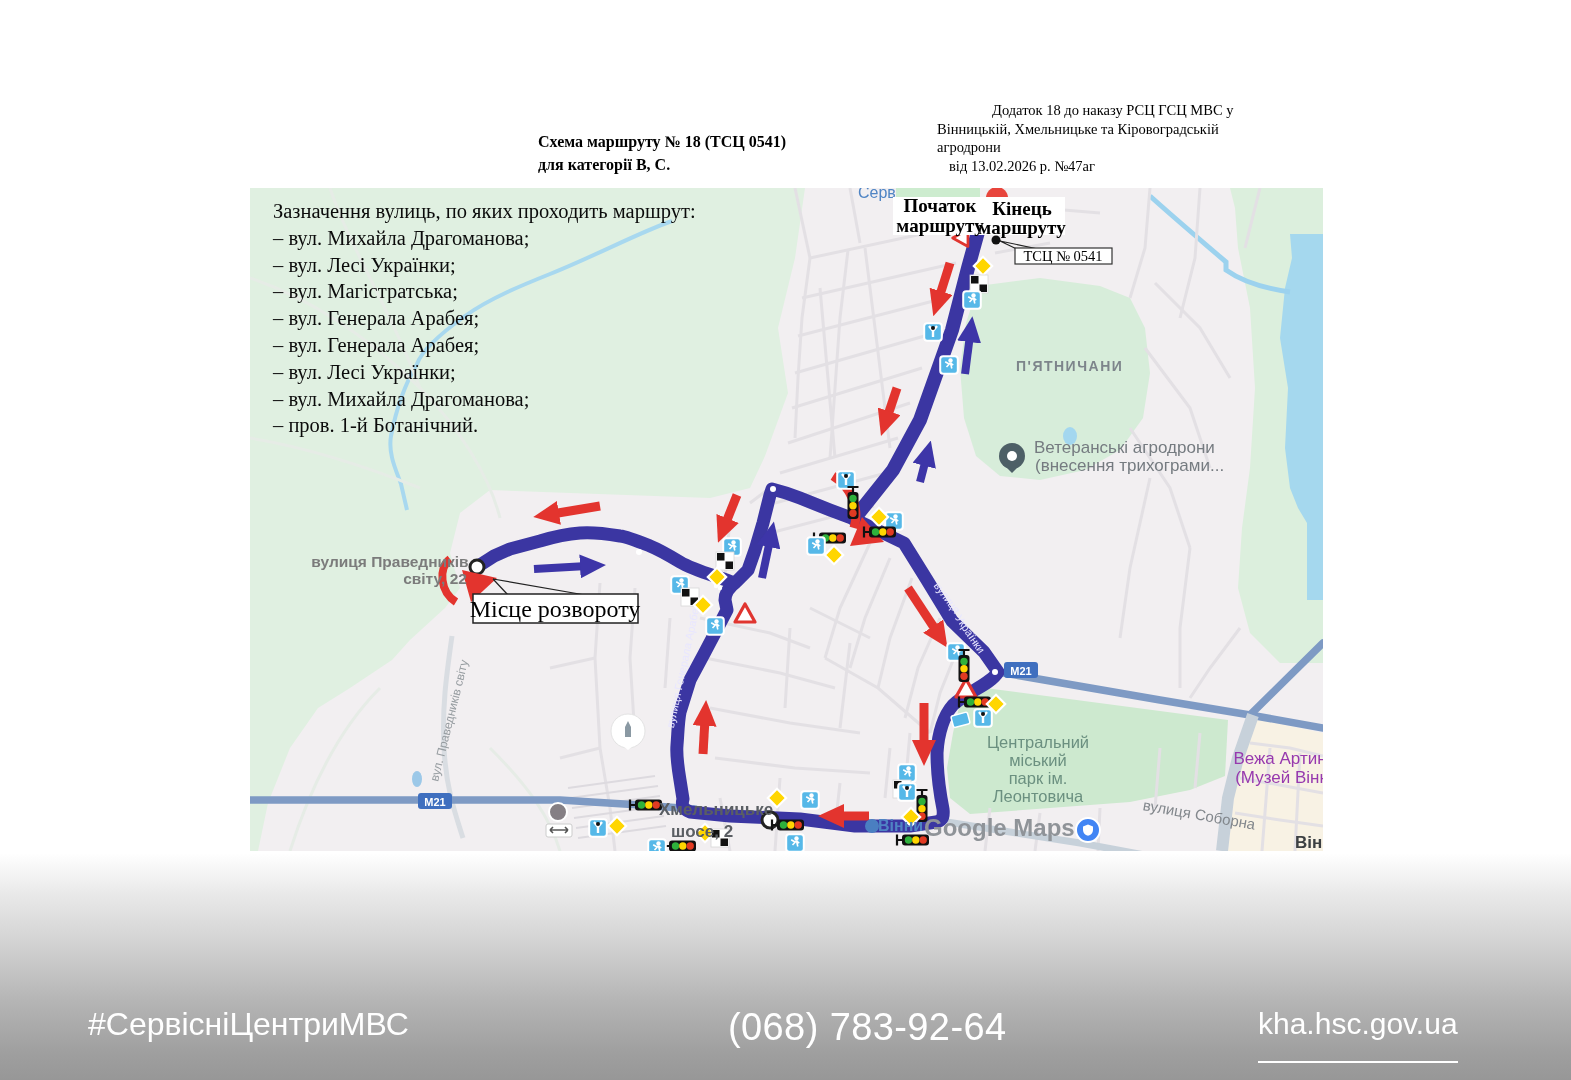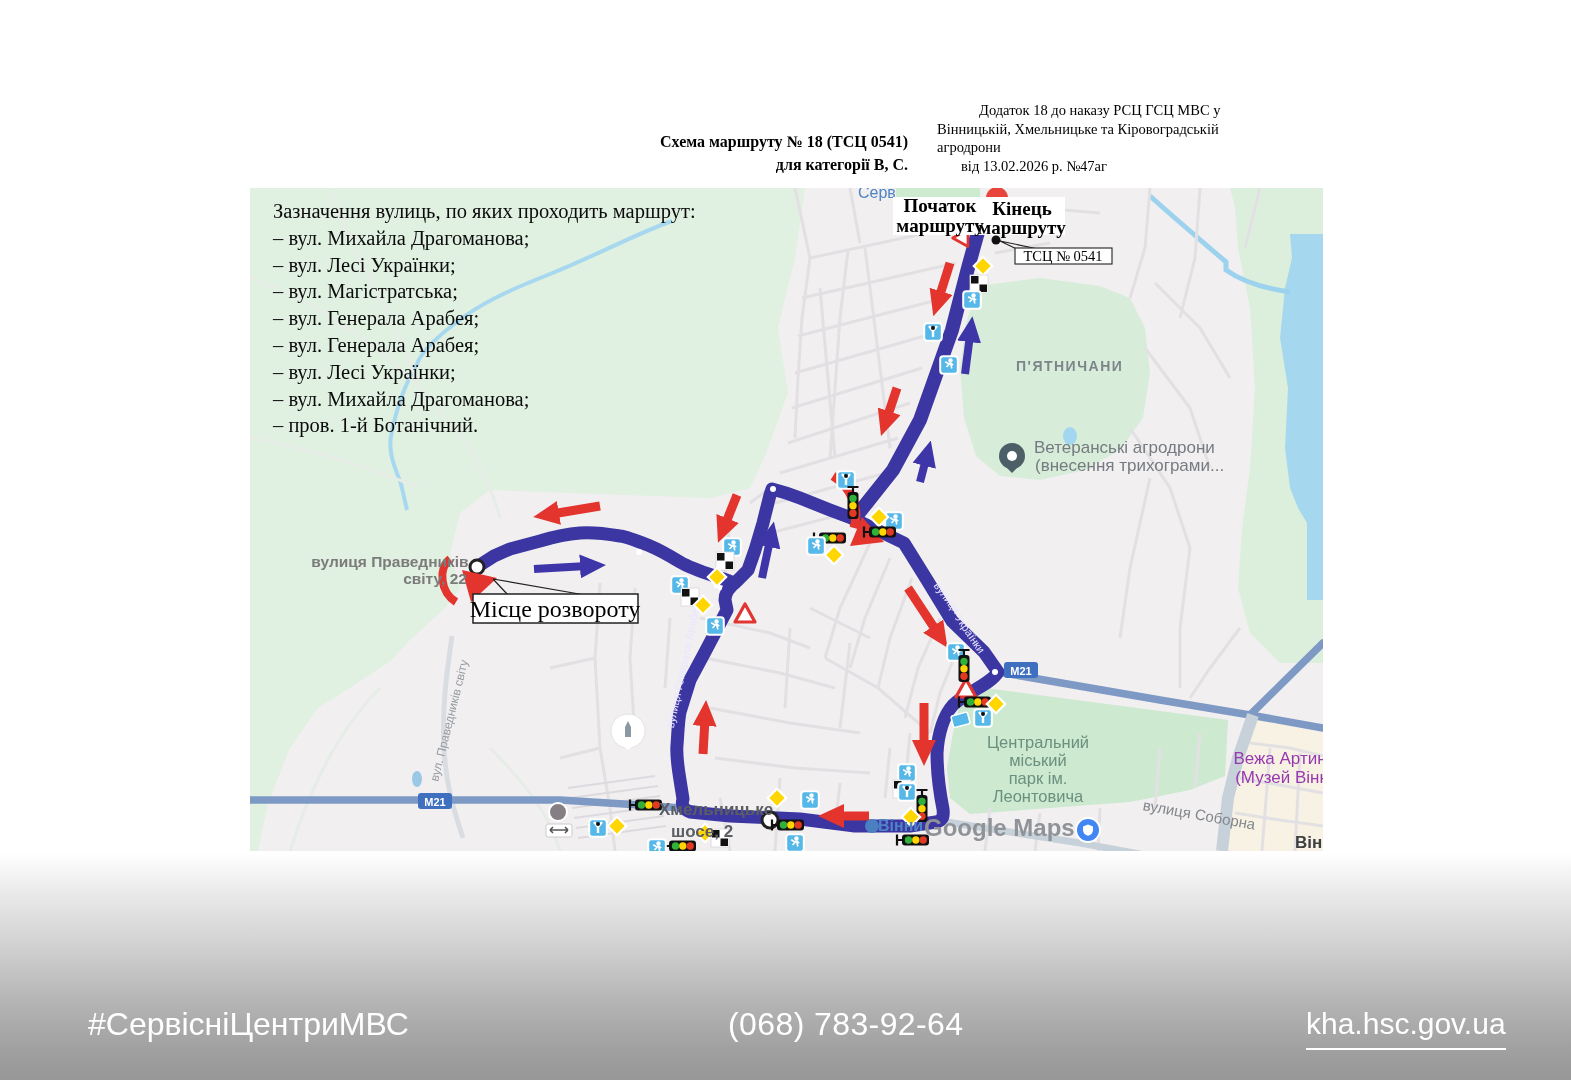--- a/index.html
+++ b/index.html
@@ -1,34 +1,34 @@
 <!DOCTYPE html>
 <html><head>
 <meta charset="utf-8">
 <style>
   html,body{margin:0;padding:0;}
   body{width:1571px;height:1080px;position:relative;background:#ffffff;overflow:hidden;
        font-family:"Liberation Serif", serif;}
-  .hdr-title{position:absolute;left:538px;top:131px;width:370px;text-align:right;
+  .hdr-title{position:absolute;left:538px;top:131px;width:370px;text-align:left;
       font-weight:bold;font-size:16px;line-height:22.5px;color:#000;}
   .hdr-right{position:absolute;left:937px;top:101px;font-size:14.5px;line-height:18.6px;color:#000;white-space:nowrap;}
   .map{position:absolute;left:250px;top:188px;width:1073px;height:663px;overflow:hidden;}
   .streets{position:absolute;left:273px;top:198px;font-size:20.5px;line-height:26.8px;color:#0b0b0b;}
   .footer{position:absolute;left:0;top:853px;width:1571px;height:227px;
       background:linear-gradient(to bottom, #ffffff 0%, #e9e9e9 18%, #d2d2d2 40%, #b5b5b5 65%, #9f9f9f 88%, #979797 100%);}
   .ft{position:absolute;color:#ffffff;font-family:"Liberation Sans",sans-serif;font-weight:normal;}
 </style>
 </head>
 <body>
   <div class="hdr-title">Схема маршруту № 18 (ТСЦ 0541)<br>для категорії В, С.</div>
   <div class="hdr-right">
-    <div style="margin-left:42px">Додаток 18 до наказу РСЦ ГСЦ МВС у</div>
+    <div style="margin-left:55px">Додаток 18 до наказу РСЦ ГСЦ МВС у</div>
     <div>Вінницькій, Хмельницьке та Кіровоградській</div>
     <div>агродрони</div>
-    <div style="margin-left:24px">від 13.02.2026 р. №47аг</div>
+    <div style="margin-left:12px">від 13.02.2026 р. №47аг</div>
   </div>
 
   <div class="map"><svg width="1073" height="663" viewBox="0 0 1073 663" xmlns="http://www.w3.org/2000/svg">
   <defs>
     <g id="bs">
           <rect x="-8.8" y="-8.8" width="17.6" height="17.6" rx="3" fill="#56b8e8" stroke="#fff" stroke-width="2"></rect>
           <circle cx="1.5" cy="-4.5" r="2.2" fill="#fff"></circle>
           <path d="M1.5,-2.2 L-2.5,2 M1.5,-2.2 L2.8,3.5 M0,-1 L-3.8,-3.2 M1.5,-2.2 L4.2,0.2" stroke="#fff" stroke-width="1.6" fill="none"></path>
         </g>
     <g id="bsy">
@@ -356,15 +356,15 @@
     <div>– вул. Магістратська;</div>
     <div>– вул. Генерала Арабея;</div>
     <div>– вул. Генерала Арабея;</div>
     <div>– вул. Лесі Українки;</div>
     <div>– вул. Михайла Драгоманова;</div>
     <div>– пров. 1-й Ботанічний.</div>
   </div>
 
   <div class="footer">
     <span class="ft" style="left:88px;top:153px;font-size:32px;position:absolute;">#СервісніЦентриМВС</span>
-    <span class="ft" style="left:728px;top:153px;font-size:32px;letter-spacing:0.4px;position:absolute;">(068) 783-92-64</span>
-    <span class="ft" style="left:1258px;top:154px;font-size:30px;border-bottom:2px solid #fff;padding-bottom:7px;position:absolute;margin-left:48px;">kha.hsc.gov.ua</span>
+    <span class="ft" style="left:728px;top:153px;font-size:38px;letter-spacing:0.4px;position:absolute;">(068) 783-92-64</span>
+    <span class="ft" style="left:1258px;top:154px;font-size:30px;border-bottom:2px solid #fff;padding-bottom:20px;position:absolute;">kha.hsc.gov.ua</span>
   </div>
 
 </body></html>

